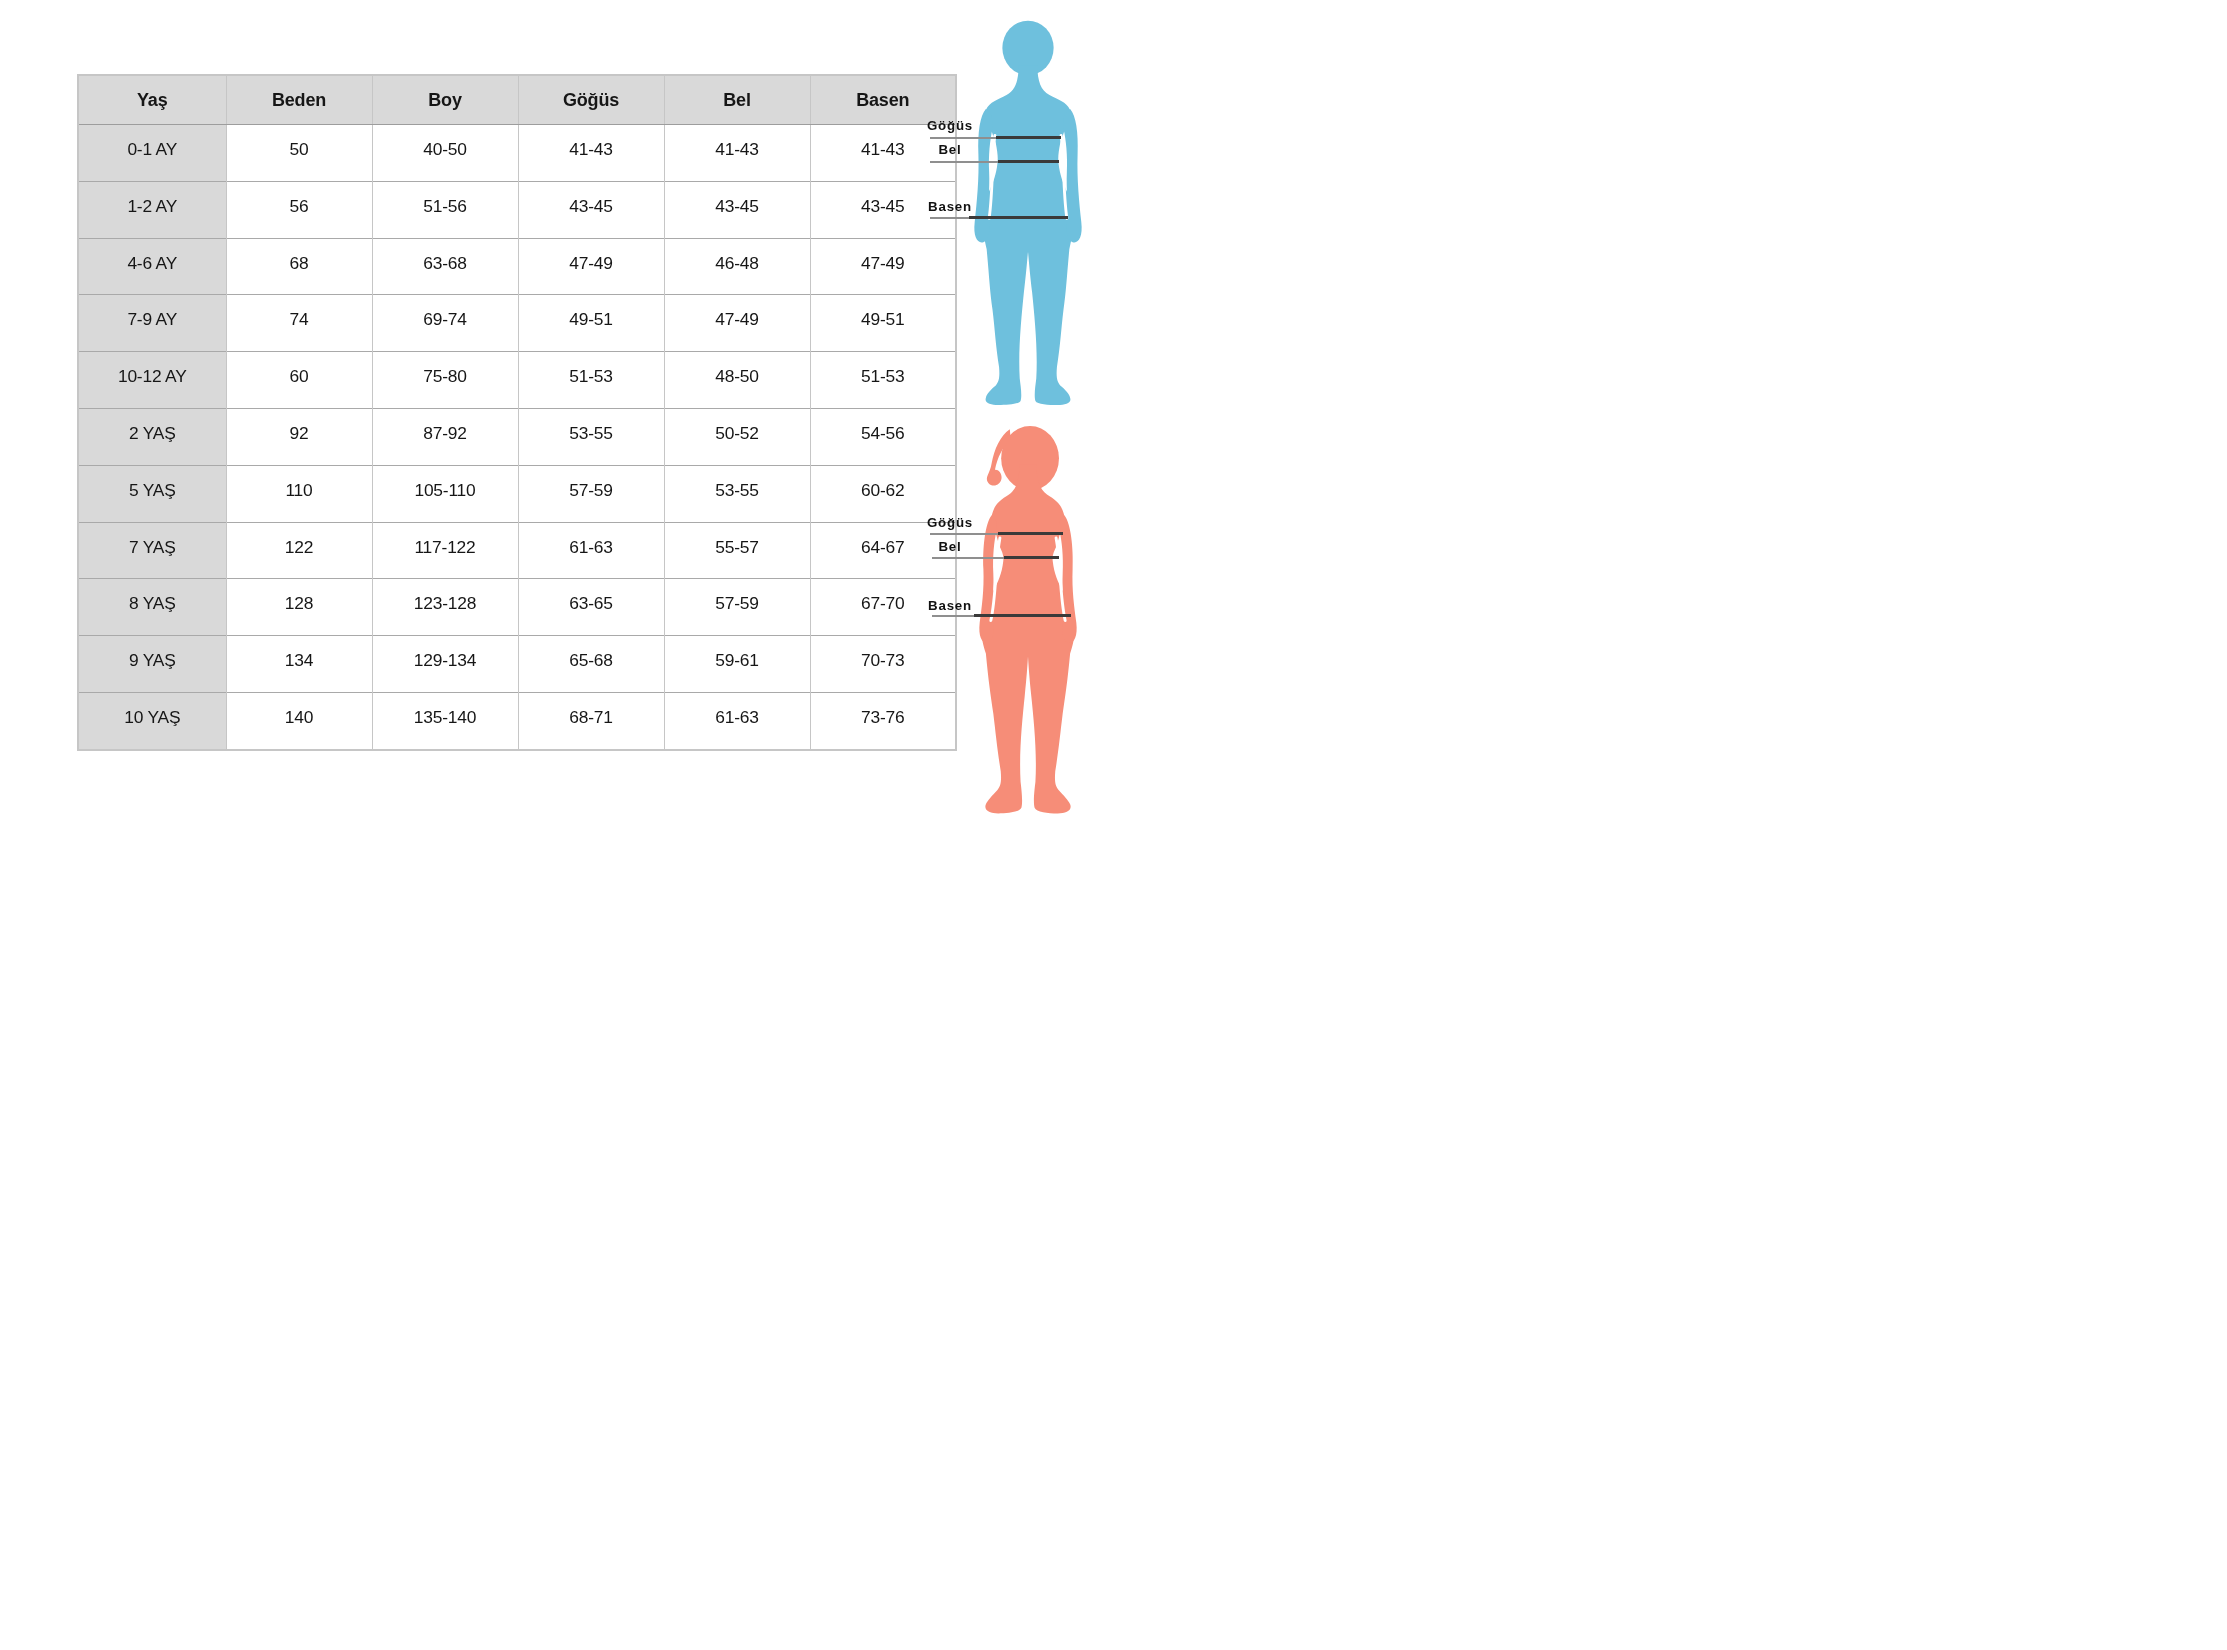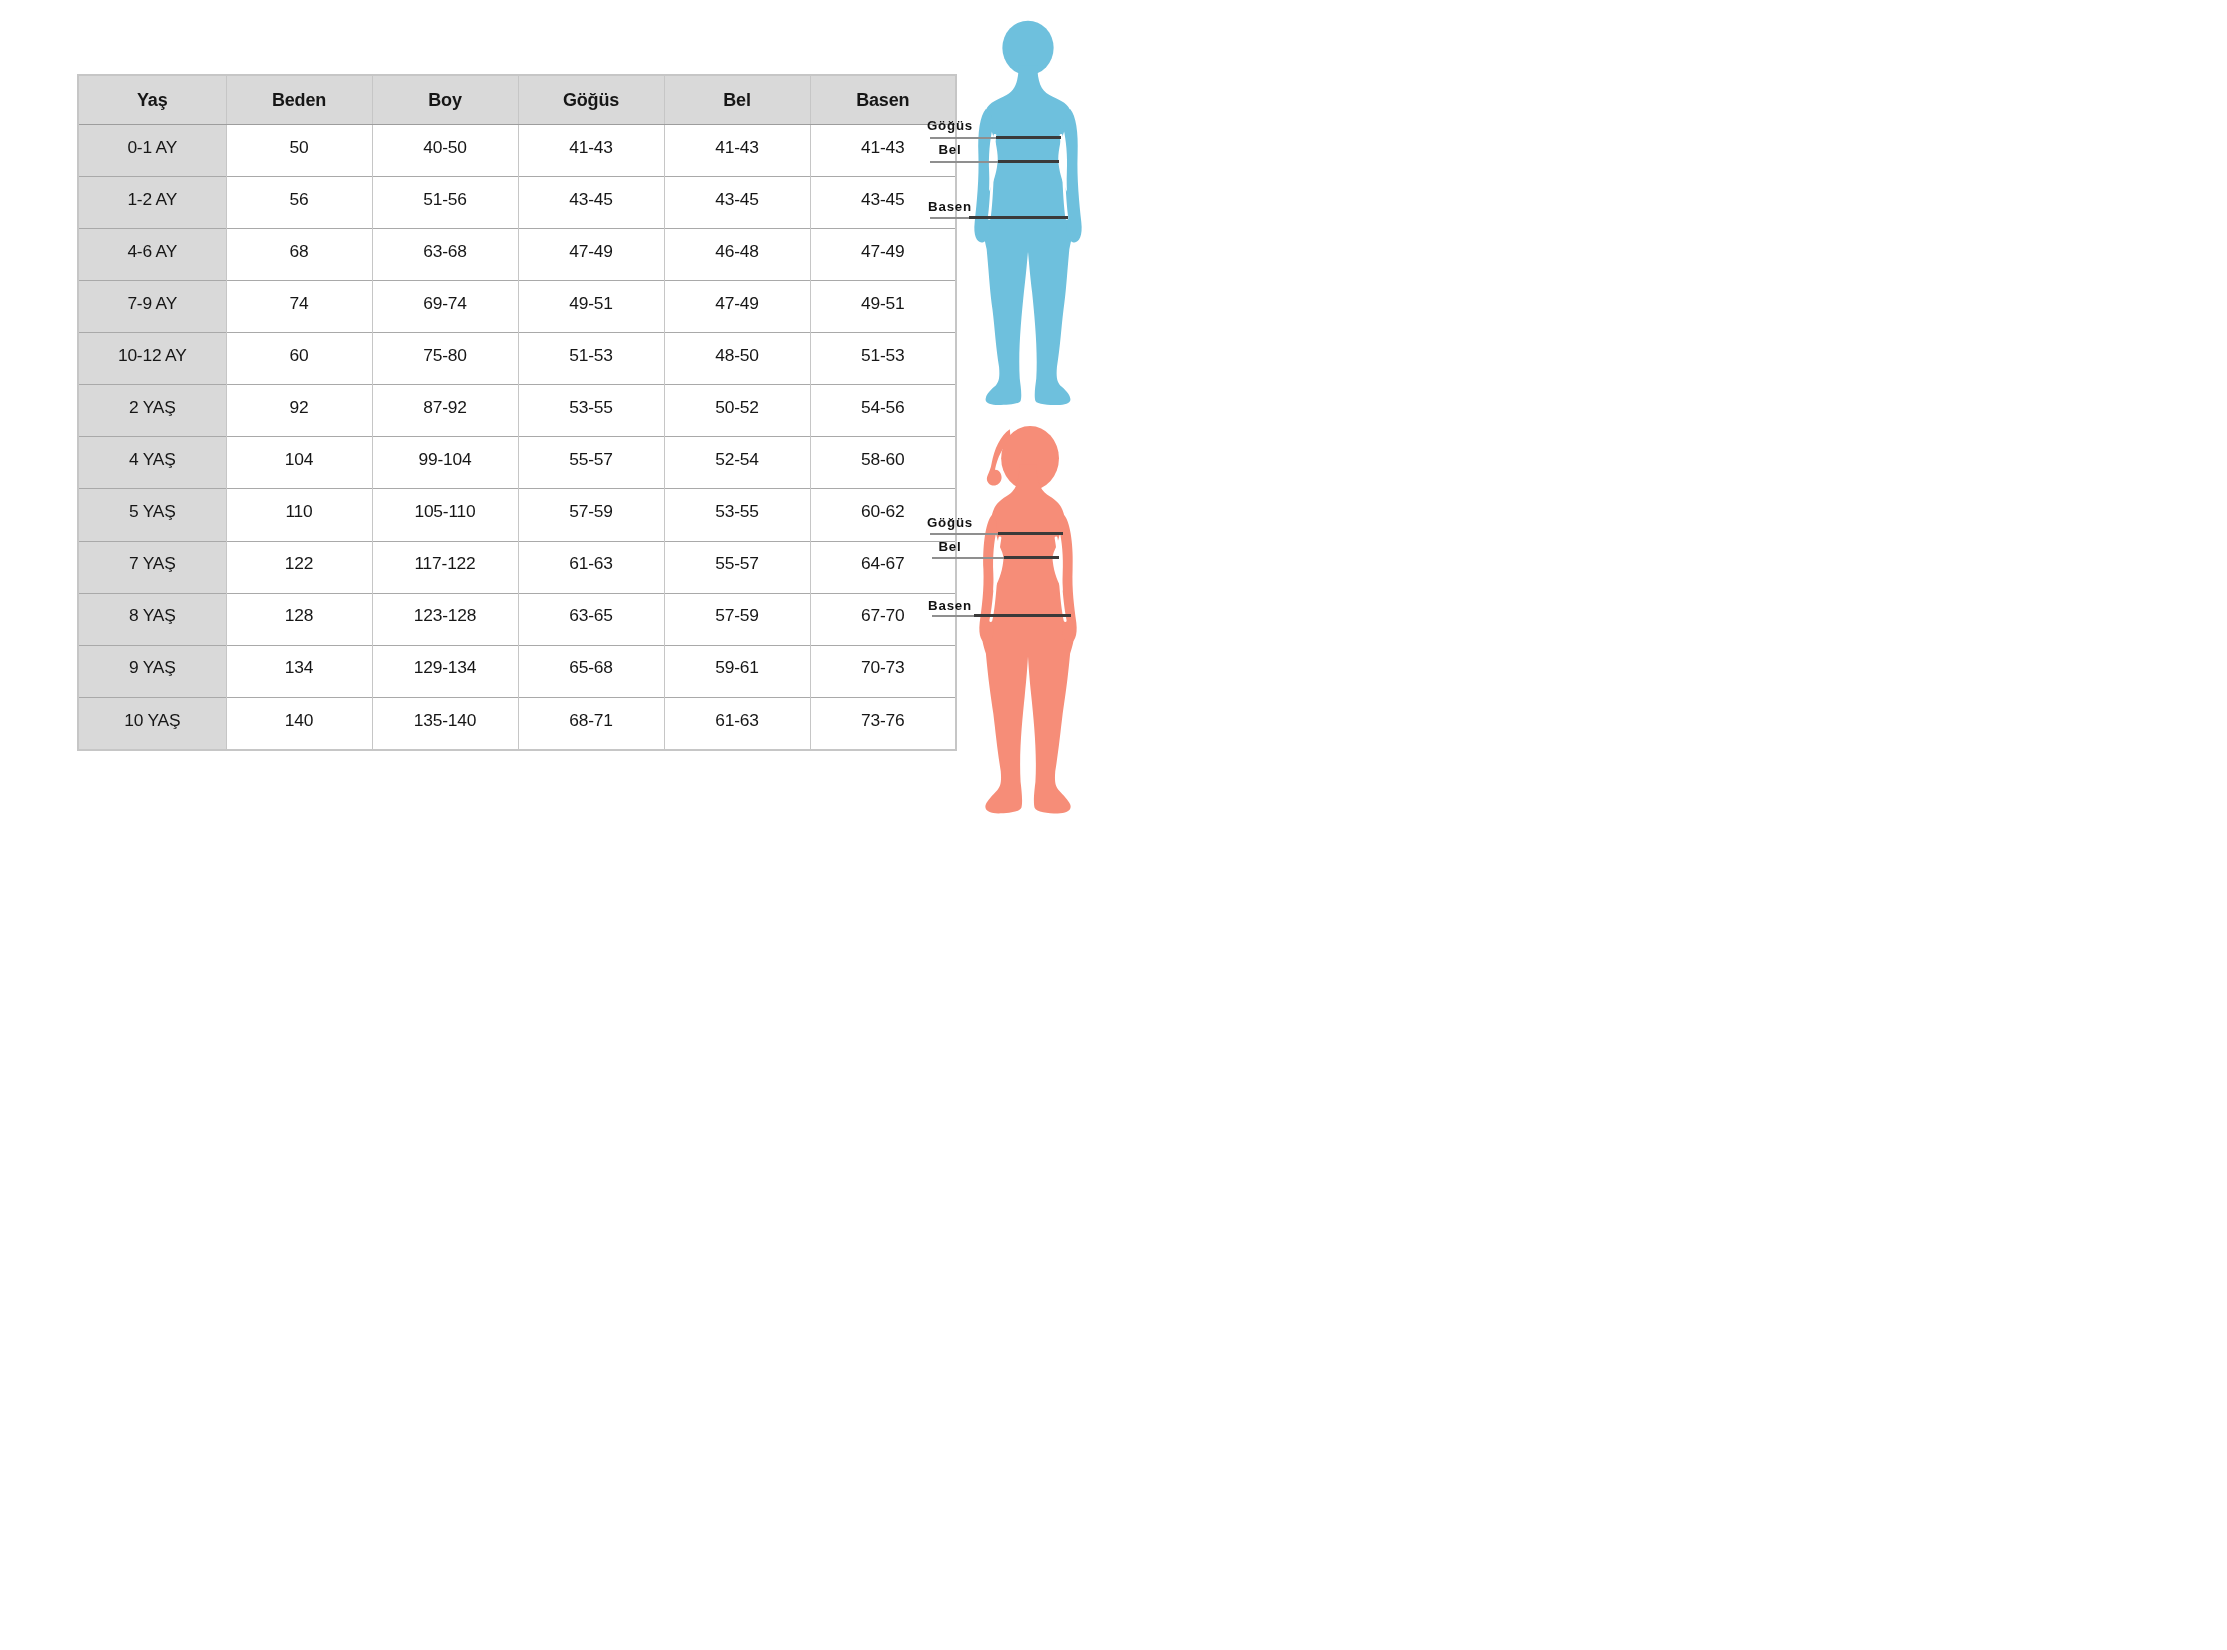--- a/index.html
+++ b/index.html
@@ -106,28 +106,20 @@
           <td>48-50</td>
           <td>51-53</td>
         </tr>
         <tr>
           <td class="rowlabel">2 YAŞ</td>
           <td>92</td>
           <td>87-92</td>
           <td>53-55</td>
           <td>50-52</td>
           <td>54-56</td>
-        </tr>
-        <tr>
-          <td class="rowlabel">4 YAŞ</td>
-          <td>104</td>
-          <td>99-104</td>
-          <td>55-57</td>
-          <td>52-54</td>
-          <td>58-60</td>
         </tr>
         <tr>
           <td class="rowlabel">5 YAŞ</td>
           <td>110</td>
           <td>105-110</td>
           <td>57-59</td>
           <td>53-55</td>
           <td>60-62</td>
         </tr>
         <tr>

